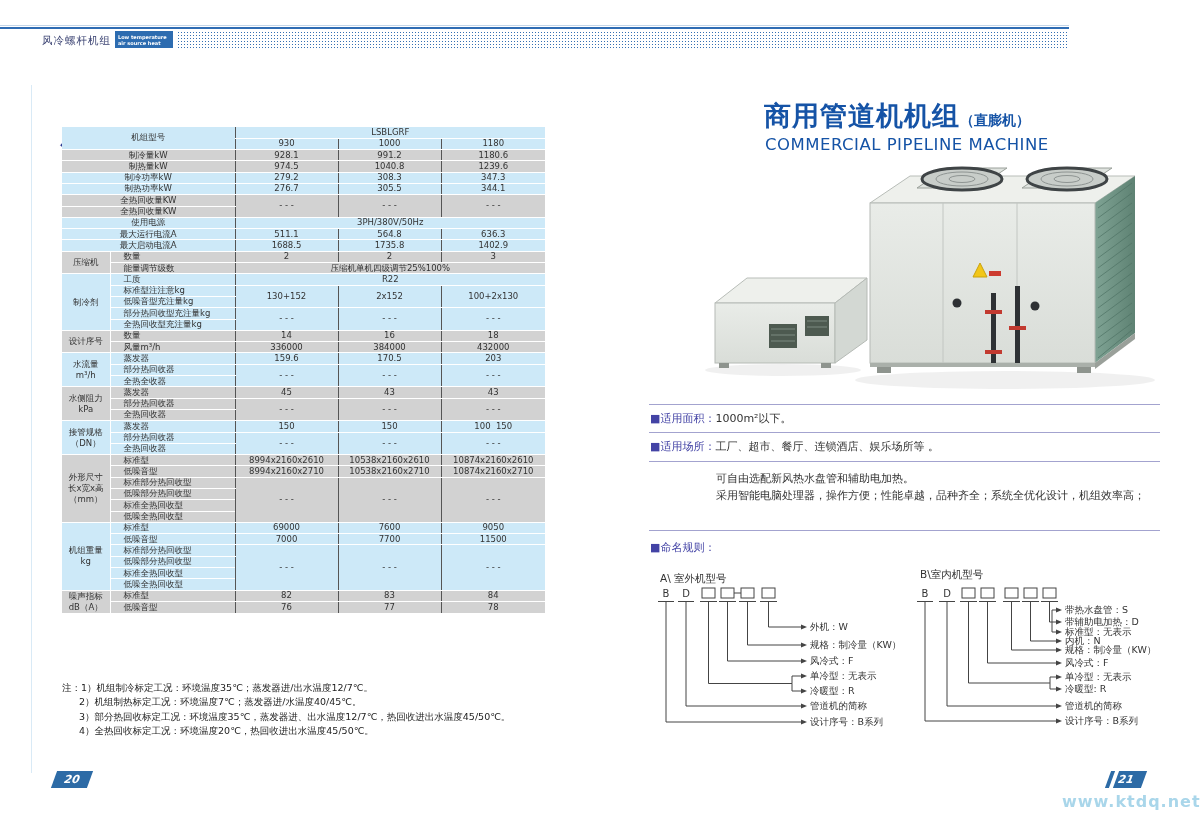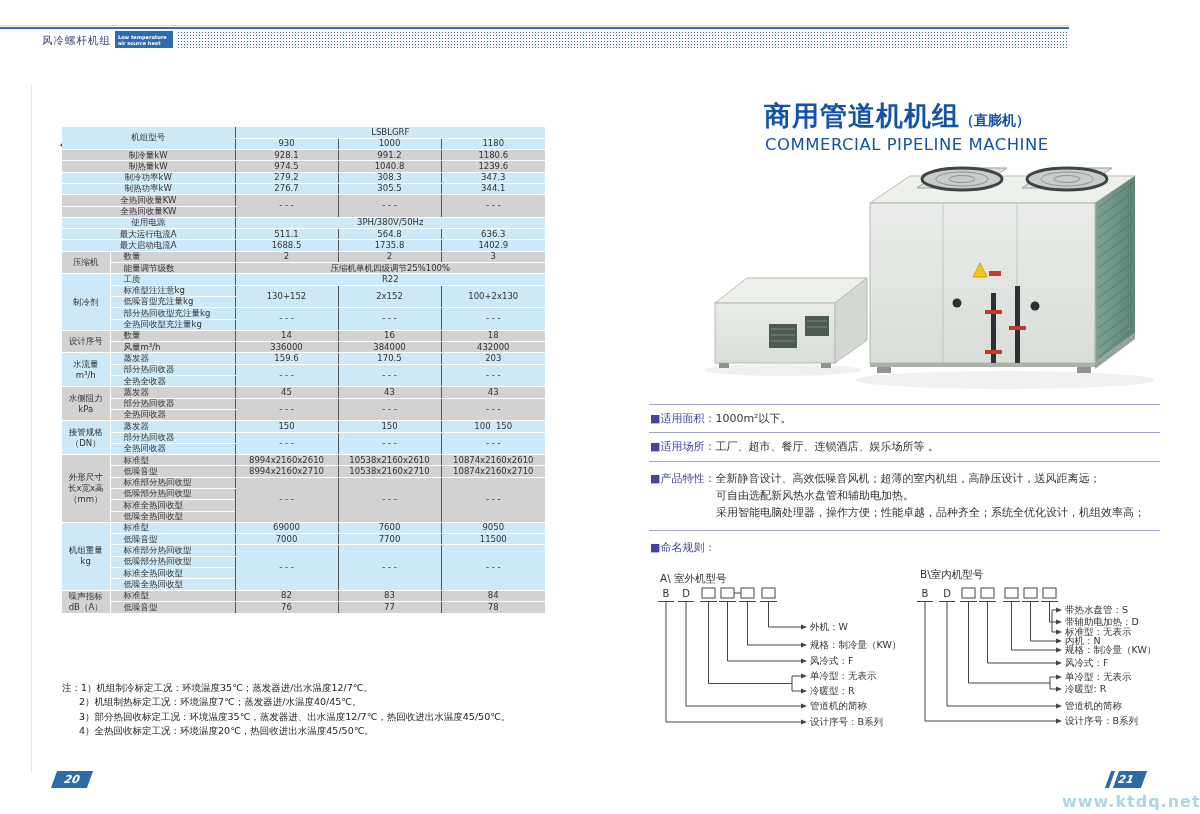--- a/index.html
+++ b/index.html
@@ -418,23 +418,20 @@
 <div class="abs sep" style="top:461px"></div>
 <div class="abs sep" style="top:530px"></div>
 
 <div class="abs sec-row" style="top:410px">
   <span class="sec-label">■适用面积：</span><span class="sec-text">1000m²以下。</span>
 </div>
 <div class="abs sec-row" style="top:438px">
   <span class="sec-label">■适用场所：</span><span class="sec-text">工厂、超市、餐厅、连锁酒店、娱乐场所等 。</span>
 </div>
 <div class="abs sec-row" style="top:470px">
-  <div>
-    <span class="sec-label">■产品特性：</span><span class="sec-text">全新静音设计、高效低噪音风机；超薄的室内机组，高静压设计，送风距离远；</span>
-  </div>
   <div class="feat-line sec-text">可自由选配新风热水盘管和辅助电加热。</div>
   <div class="feat-line sec-text">采用智能电脑处理器，操作方便；性能卓越，品种齐全；系统全优化设计，机组效率高；</div>
 </div>
 <div class="abs sec-row" style="top:539px">
   <span class="sec-label">■命名规则：</span>
 </div>
 
 <div class="abs diag-title" style="left:660px;top:572px">A\ 室外机型号</div>
 <div class="abs diag-title" style="left:920px;top:568px">B\室内机型号</div>
 

